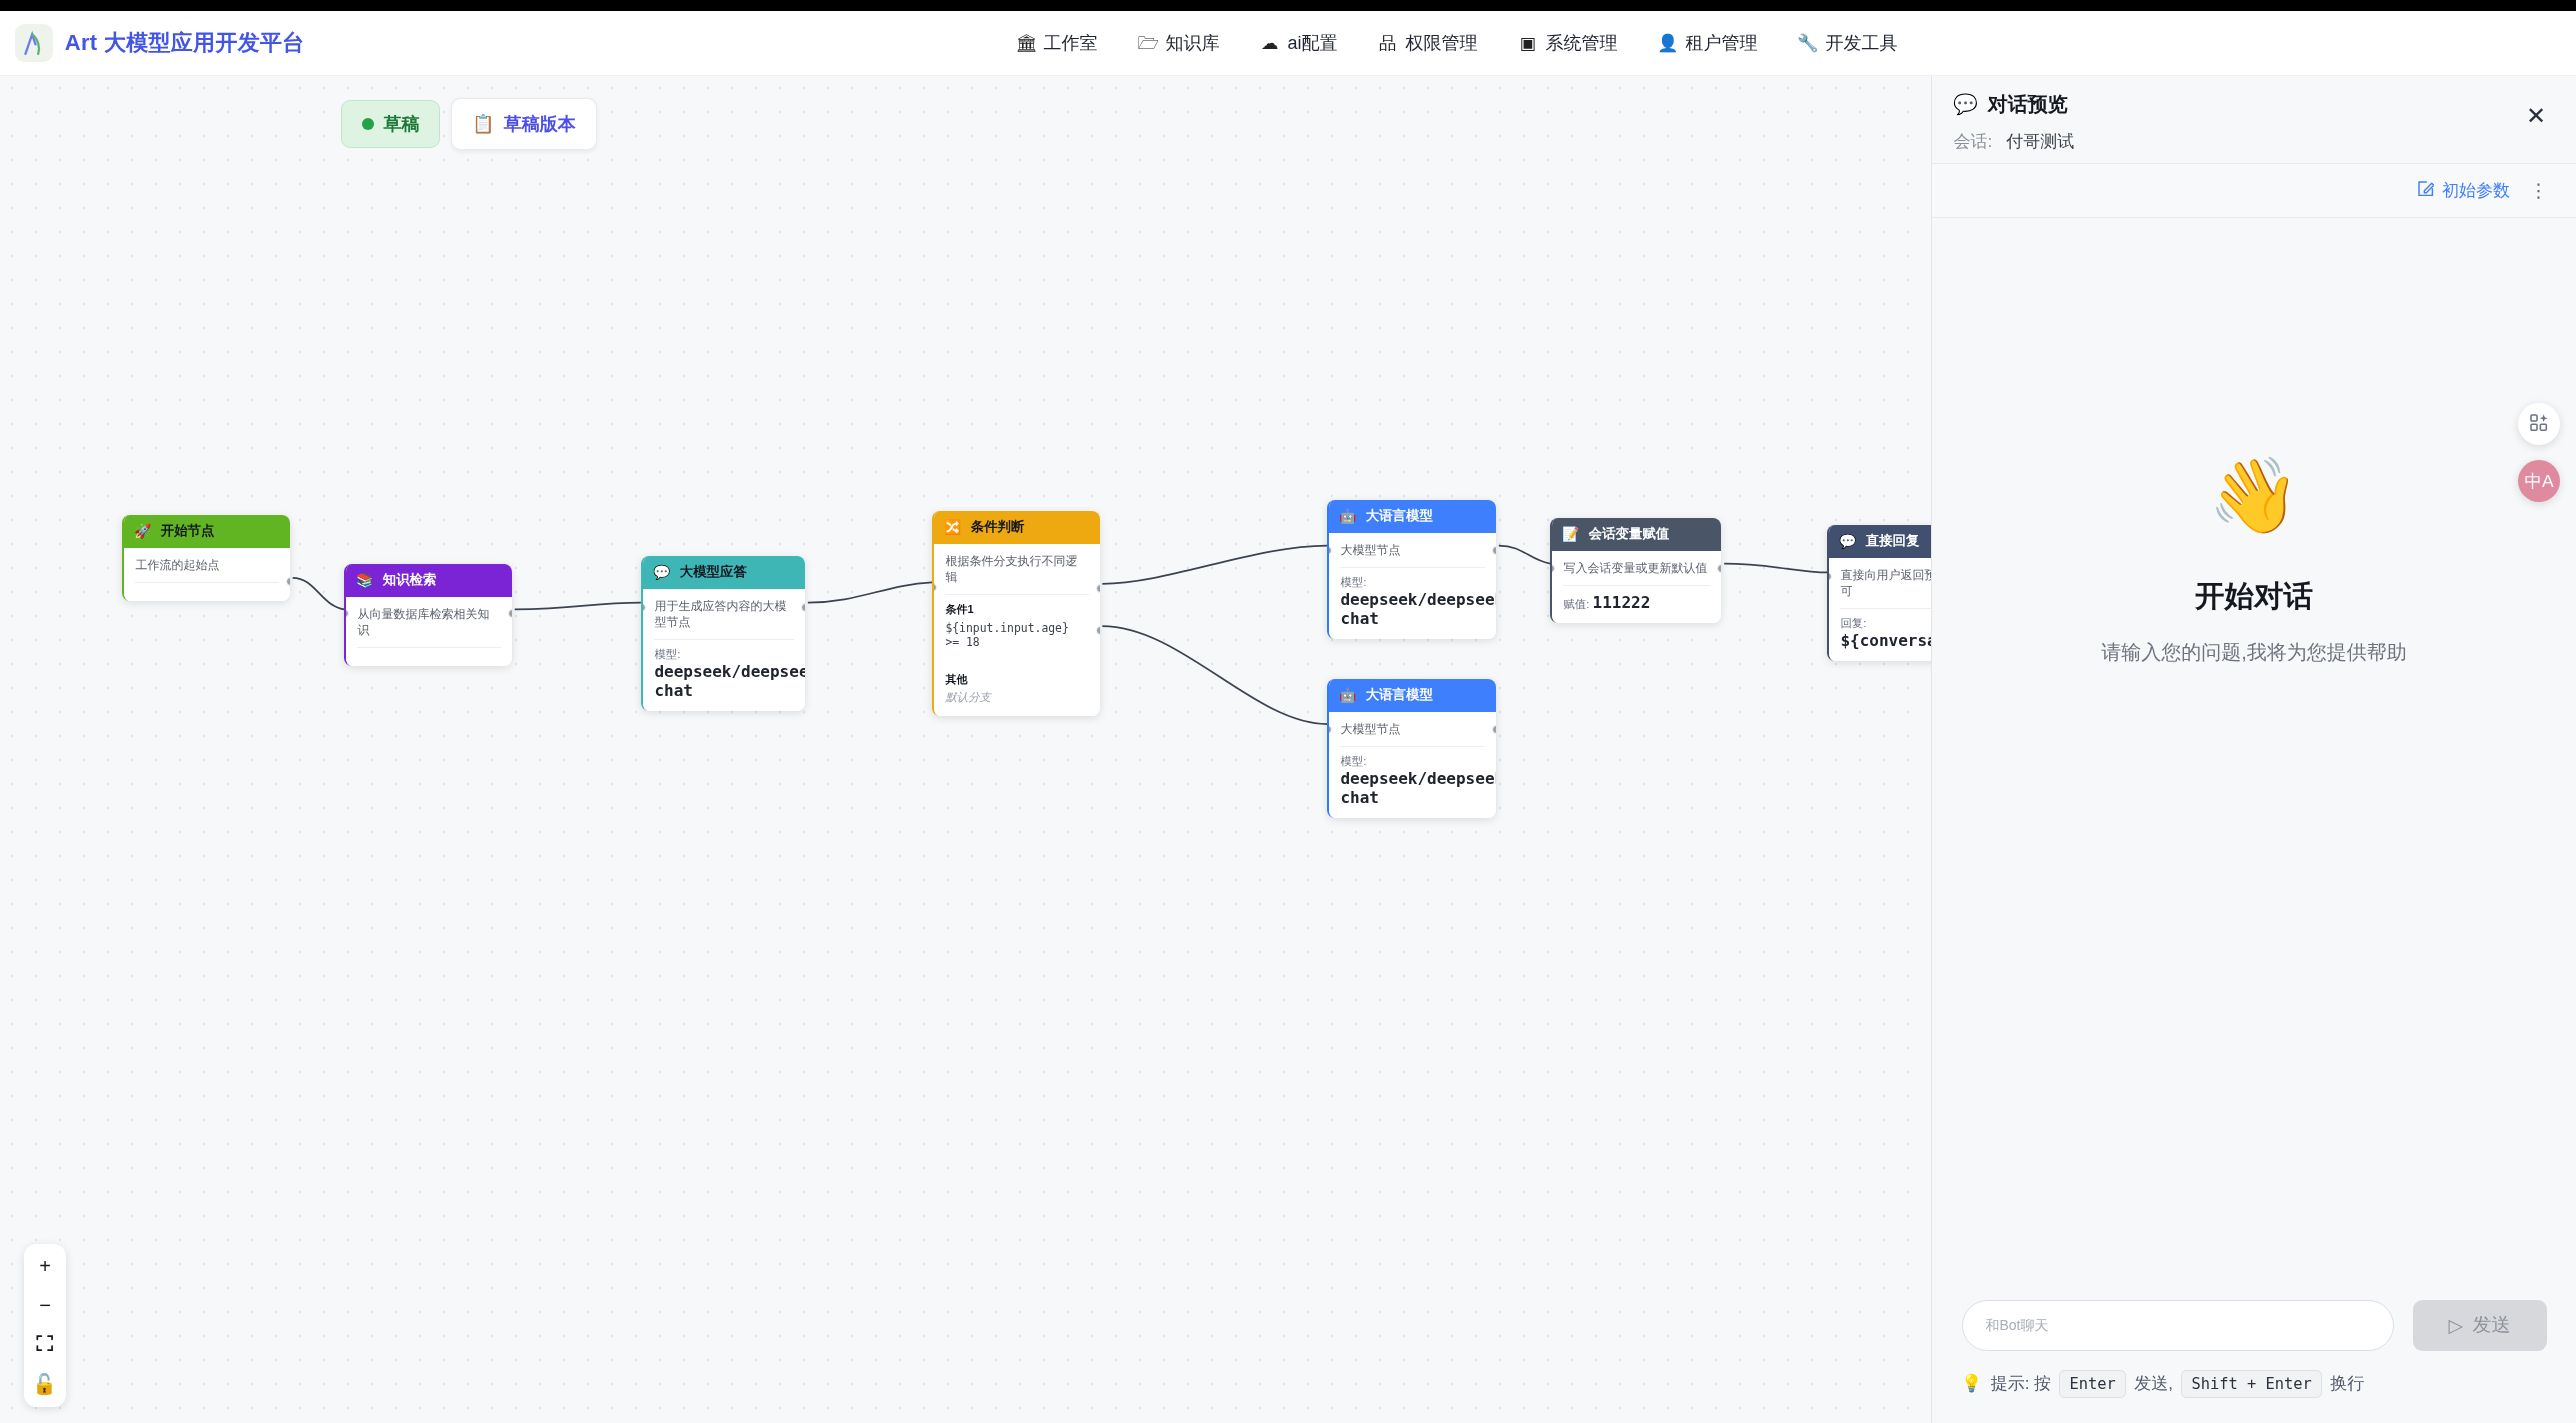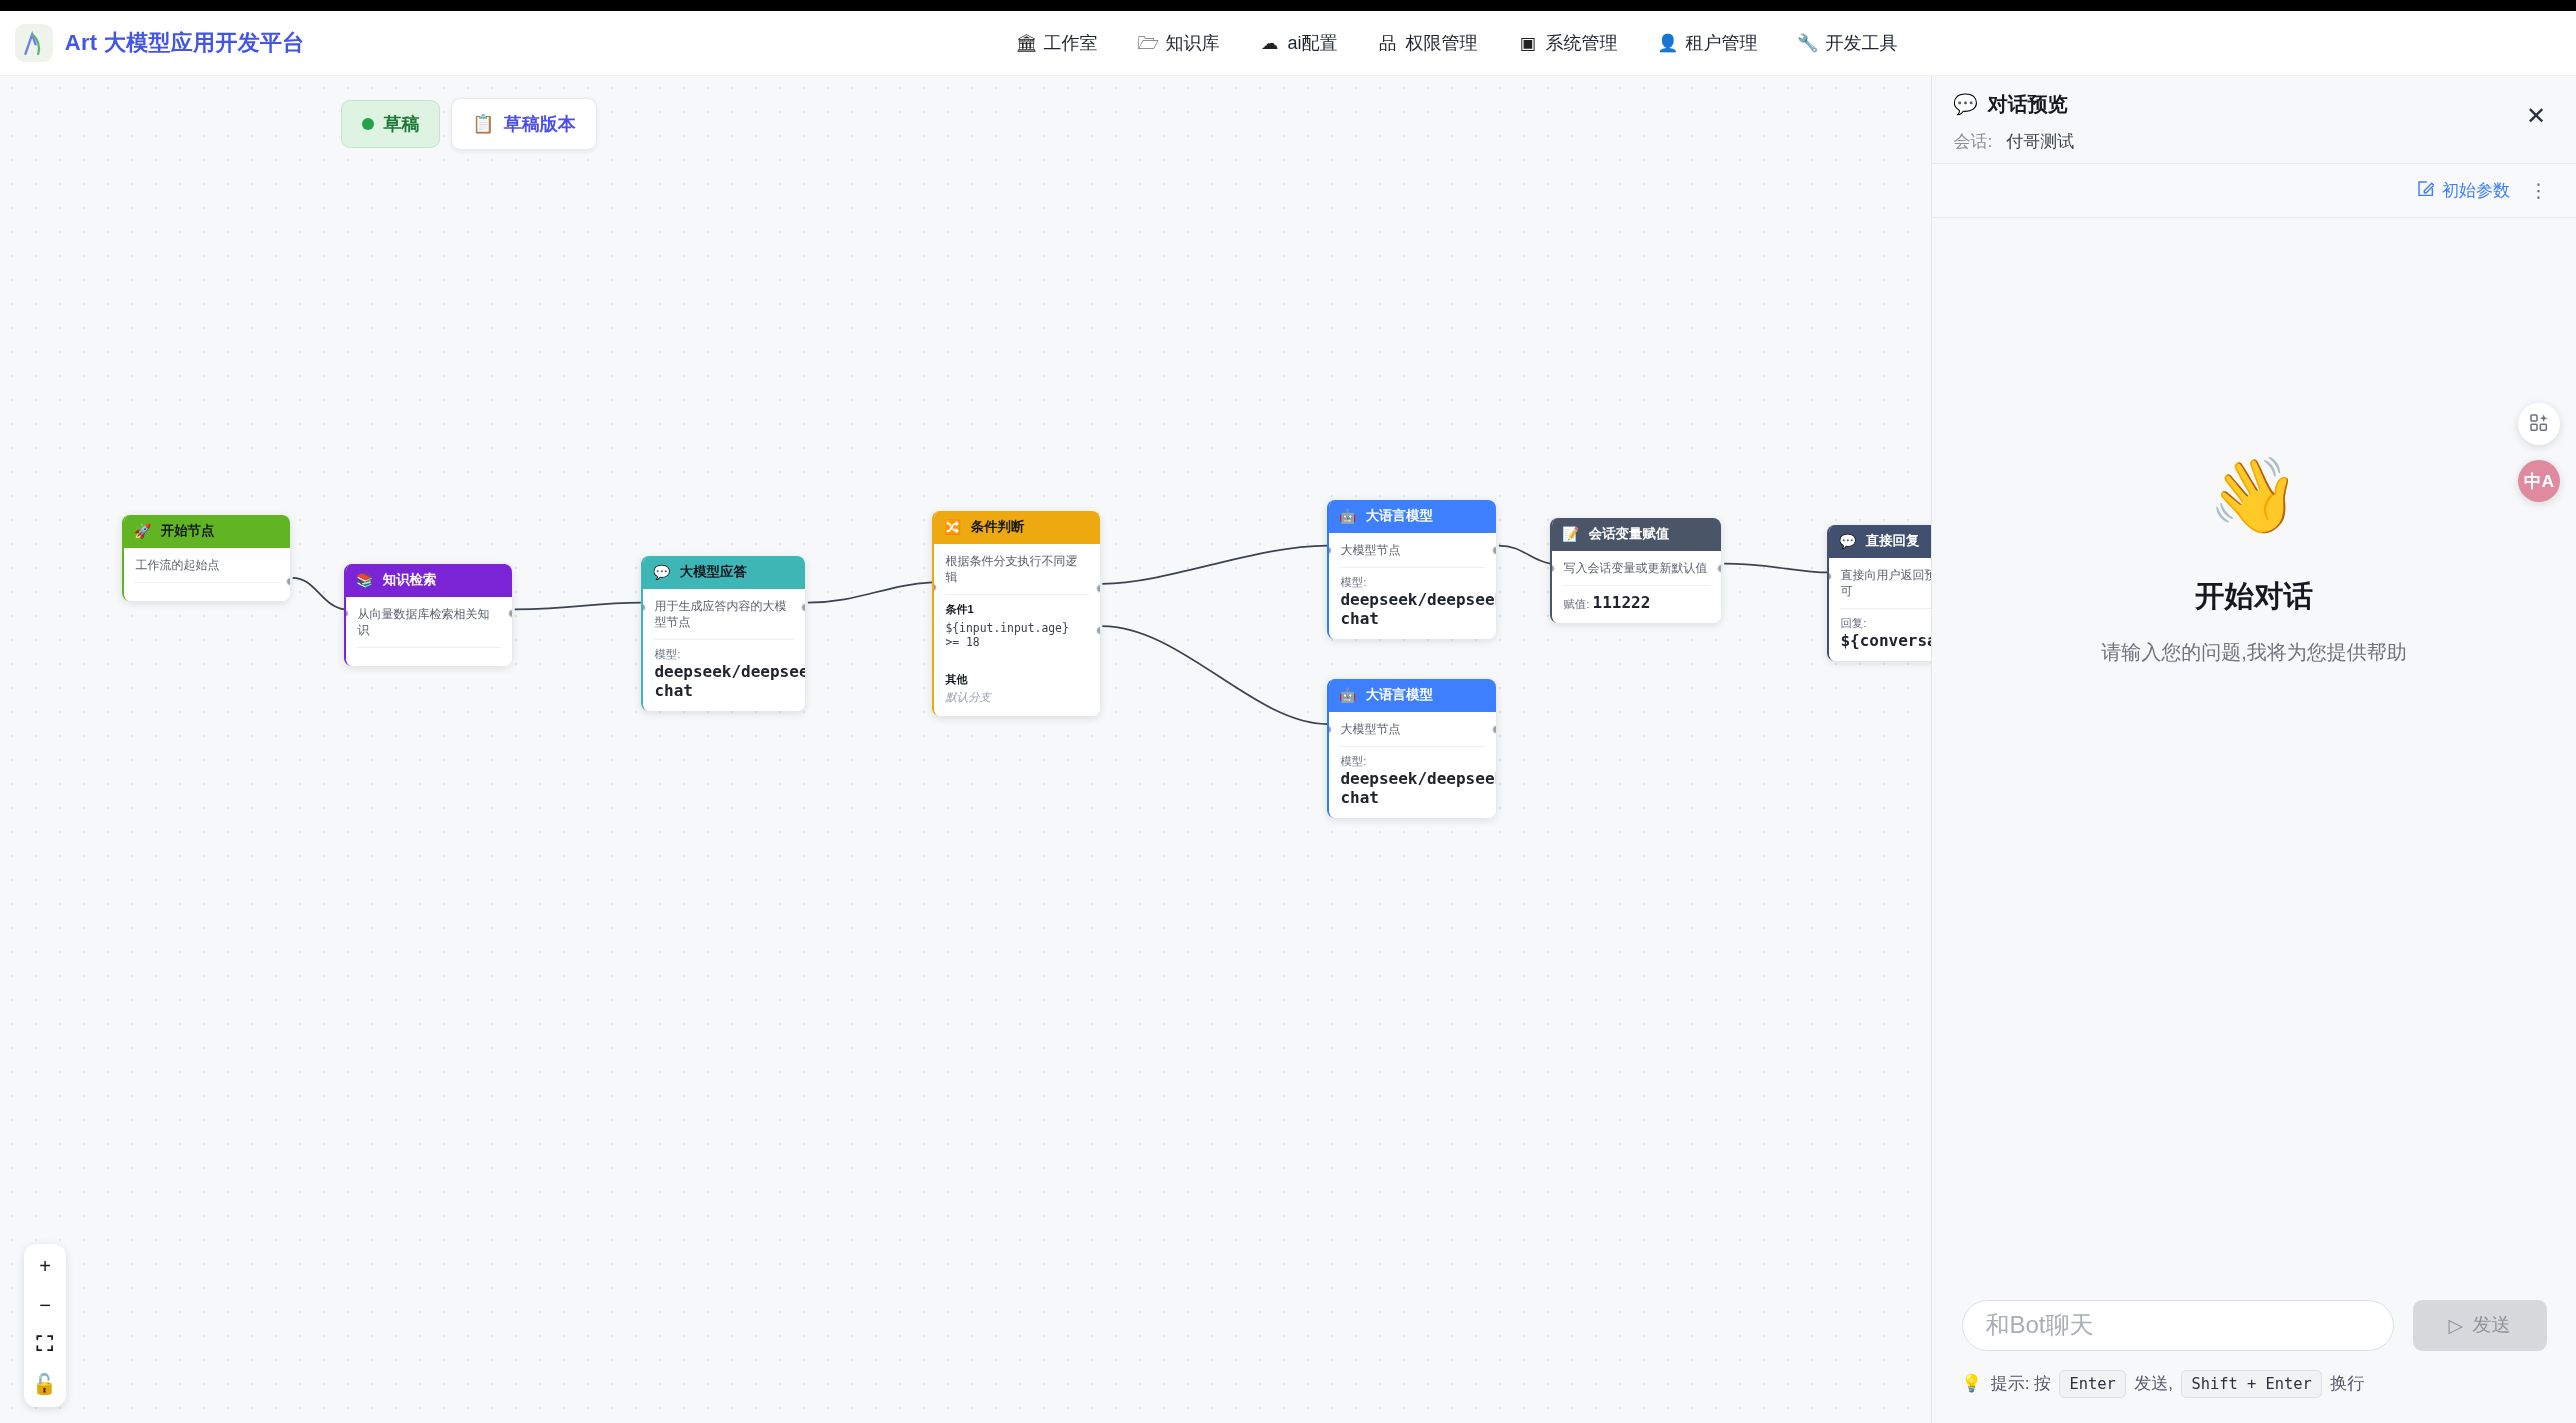--- a/index.html
+++ b/index.html
@@ -156,21 +156,21 @@
 
   .rp-body { flex: 1; display: flex; flex-direction: column; align-items: center; justify-content: flex-start; padding-top: 241px; }
   .wave { font-size: 74px; line-height: 1; }
   .rp-welcome { margin-top: 44px; font-size: 29.5px; font-weight: 700; color: #15181f; }
   .rp-helper { margin-top: 21.5px; font-size: 20px; color: #6d737d; }
 
   .rp-foot { padding: 0 29.5px 25.5px 29.5px; }
   .rp-inputrow { display: flex; align-items: center; gap: 19px; }
   .rp-input {
     flex: 1; height: 51px; border-radius: 25.5px; border: 0.7px solid #dcdfe4; background: #fff;
-    padding: 0 23px; font-size: 24px; color: #a16207; outline: none;
+    padding: 0 23px; font-size: 14px; color: #a16207; outline: none;
     font-family: inherit;
   }
   .rp-input::placeholder { color: #a8adb6; }
   .rp-send {
     width: 134px; height: 51px; border: none; border-radius: 9.4px; background: #d6d8dc;
     color: #8d929b; font-size: 19px; cursor: pointer; font-family: inherit;
     display: flex; align-items: center; justify-content: center; gap: 9.4px;
   }
   .rp-hint { margin-top: 19px; display: flex; align-items: center; gap: 8px; font-size: 17px; color: #53596a; flex-wrap: wrap; }
   .kbd {
@@ -178,21 +178,21 @@
     padding: 4px 9.4px; font-family: "DejaVu Sans Mono", monospace; font-size: 15.4px; color: #2b313b;
   }
 
   
   .floatbtns { position: absolute; right: 16px; top: 327px; display: flex; flex-direction: column; gap: 14.8px; z-index: 5; }
   .fbtn {
     width: 42px; height: 42px; border-radius: 50%; background: #fff; border: none; cursor: pointer;
     box-shadow: 0 2px 8px rgba(20,25,40,.14);
     display: flex; align-items: center; justify-content: center;
   }
-  .fbtn.pink { background: #e08a9f; color: #fff; font-size: 17.4px; font-weight: 700; justify-content: center; }
+  .fbtn.pink { background: #e08a9f; color: #fff; font-size: 17.4px; font-weight: 400; justify-content: center; }
 </style>
 </head>
 <body>
 
 <div class="os-strip"></div>
 
 <div class="topnav">
   <div class="brand">
     <span class="brand-logo">
       <svg width="23" height="25.5" viewBox="0 0 34 38" aria-hidden="true">

